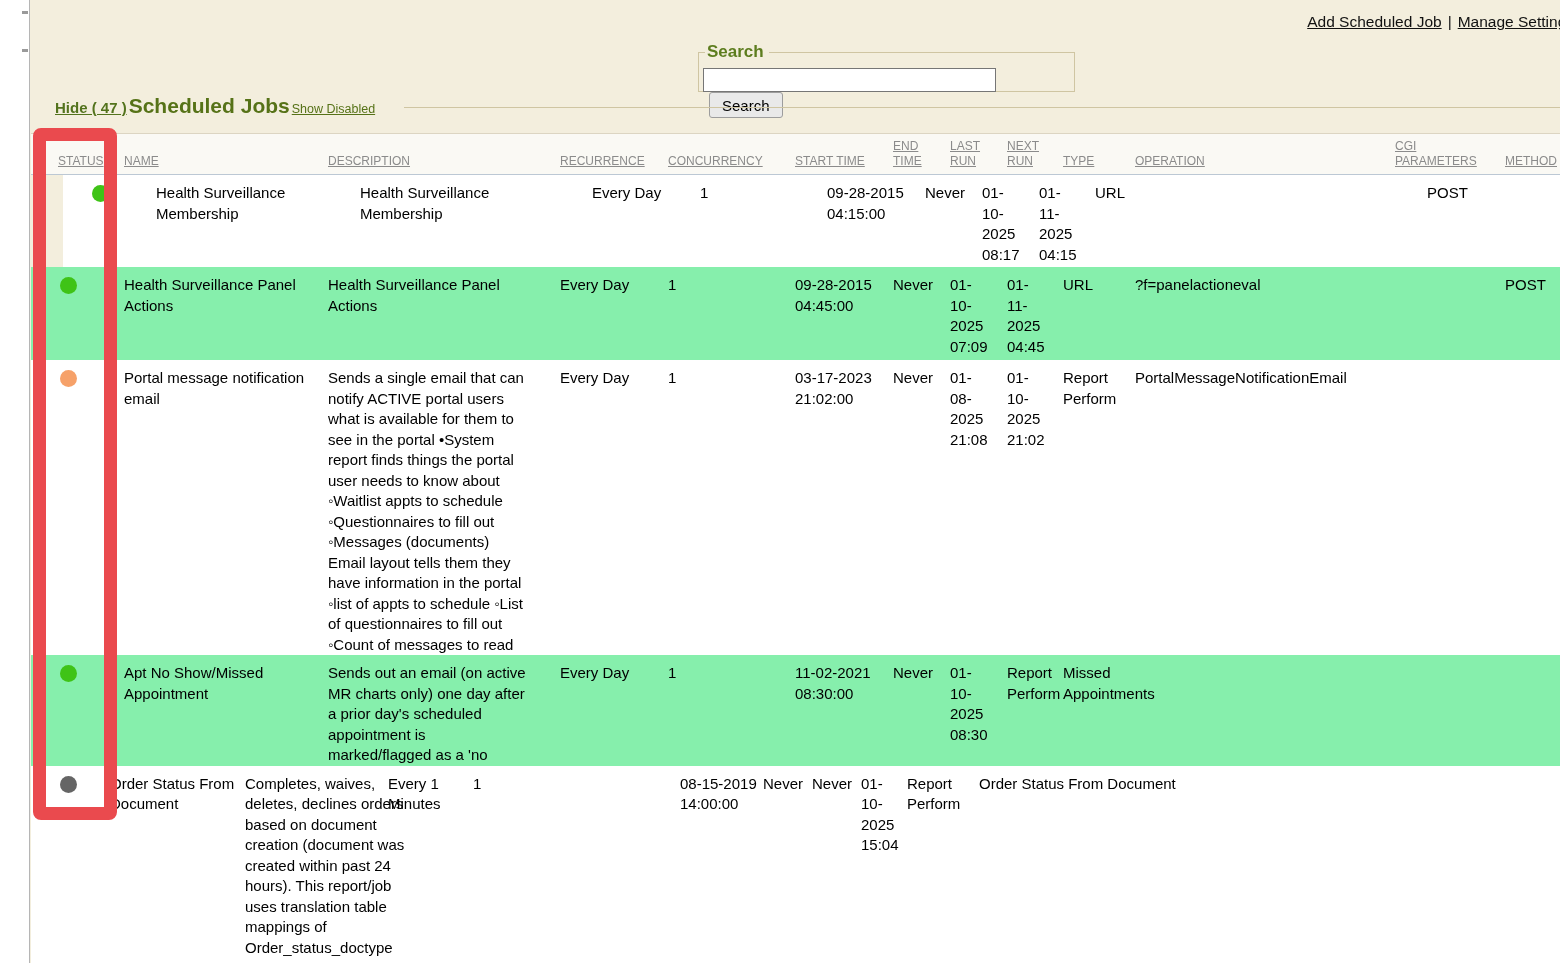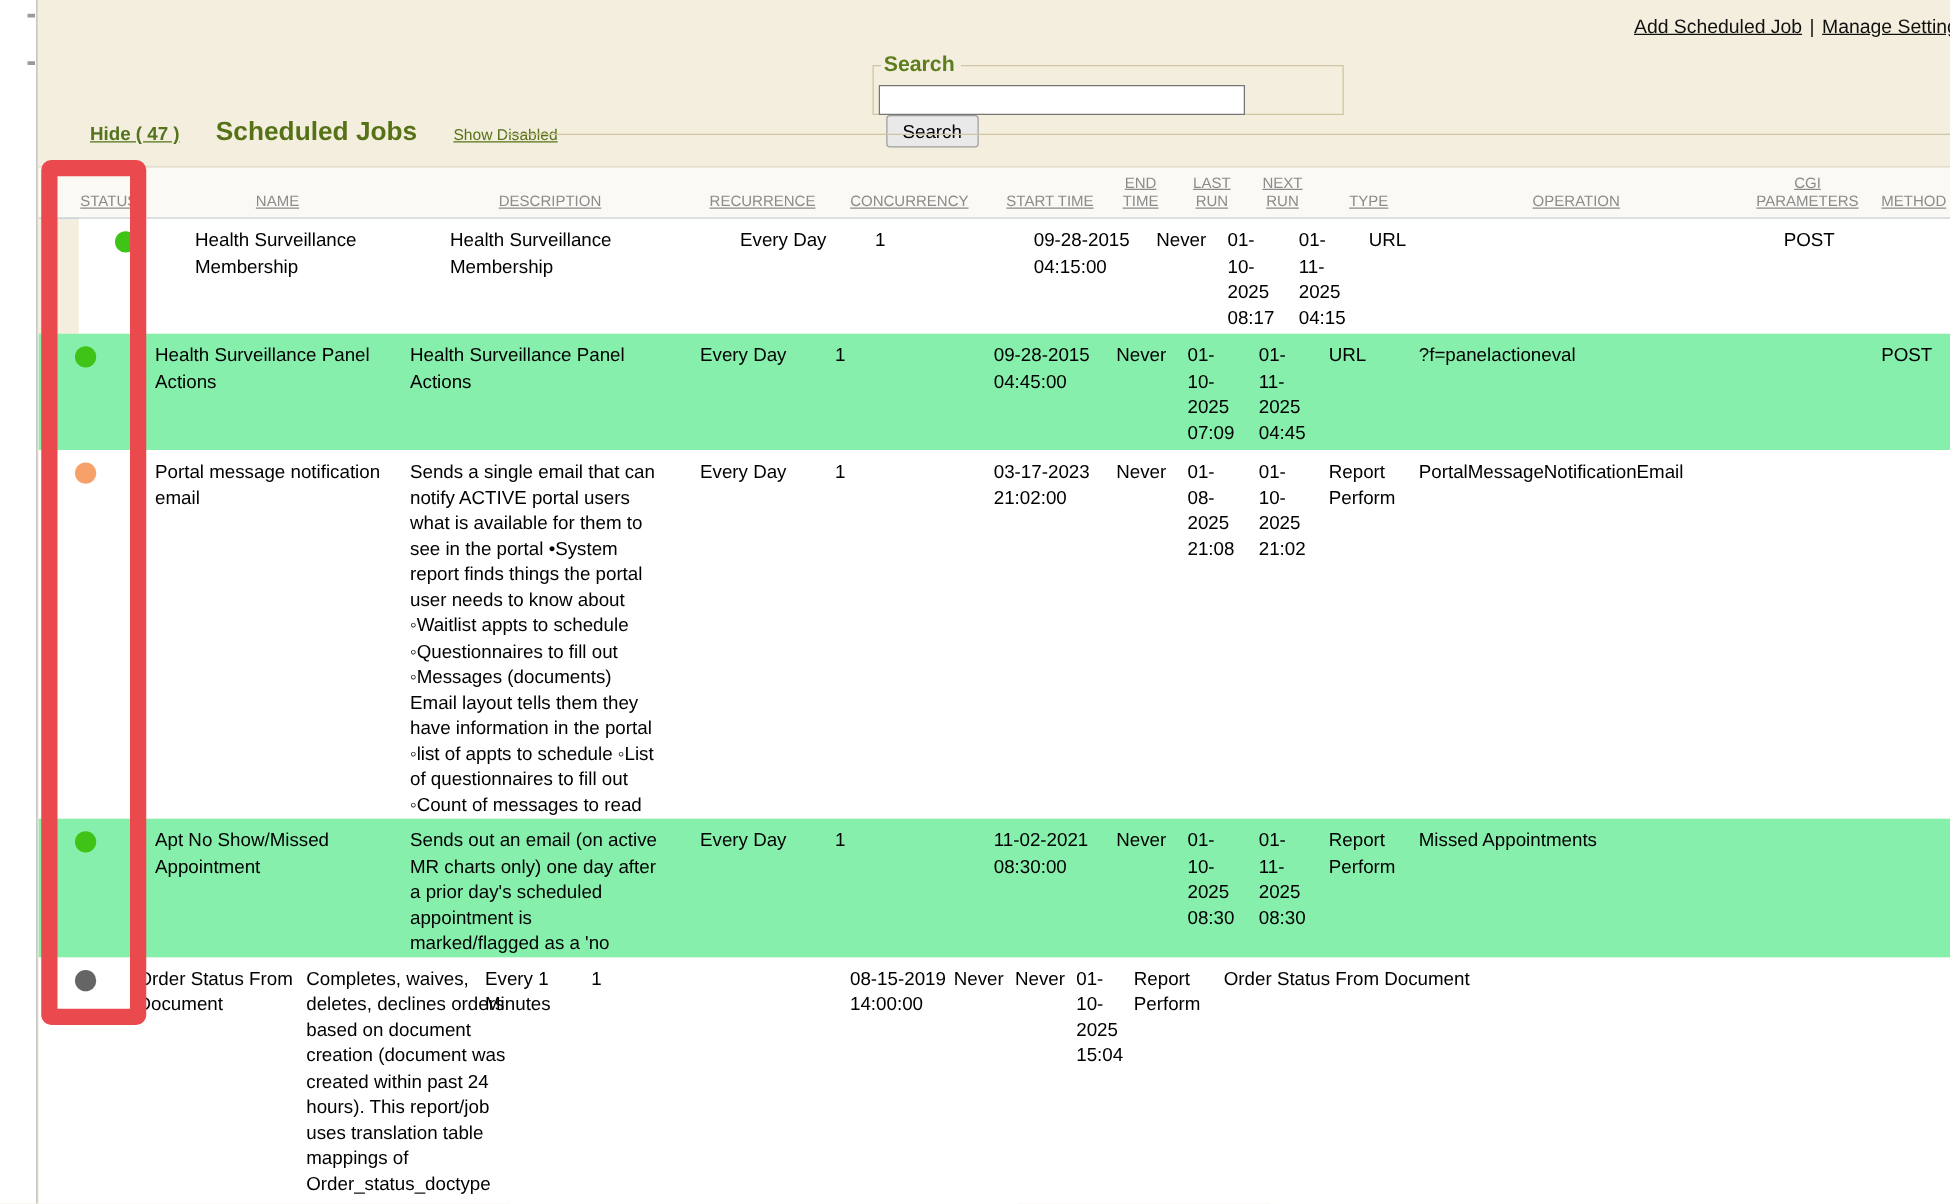--- a/index.html
+++ b/index.html
@@ -47,22 +47,22 @@
   }
   .search-box button {
     margin-left: 6px; height: 26px; padding: 0 12px; font-size: 15px;
     font-family: "Liberation Sans", sans-serif;
     background: #e9e9e9; border: 1px solid #9d9d9d; border-radius: 3px;
     vertical-align: middle; cursor: pointer;
   }
 
   
   .panel-head {
-    position: absolute; left: 72px; top: 94px;
-    display: flex; align-items: baseline; gap: 29px; white-space: nowrap;
+    position: absolute; left: 55px; top: 94px;
+    display: flex; align-items: baseline; gap: 2px; white-space: nowrap;
   }
   .panel-head .hide-link {
     font-size: 15px; font-weight: bold; color: #53731d; text-decoration: underline;
   }
   .panel-head .title {
     font-size: 21px; font-weight: bold; color: #567217;
   }
   .panel-head .show-disabled {
     font-size: 12.5px; color: #567217; text-decoration: underline;
   }
@@ -80,21 +80,21 @@
   }
   .thead {
     align-items: end; min-height: 36px;
     padding-top: 5px; padding-bottom: 5px;
     background: #faf9f4;
     border-top: 1px solid #dcd5c2;
     border-bottom: 1px solid #bcc8d4;
   }
   .hc {
     font-size: 12px; line-height: 1.25; color: #8b8b8b;
-    text-decoration: underline; padding-right: 8px; overflow: hidden; text-align: center;
+    text-decoration: underline; padding-right: 8px; overflow: hidden;
   }
   .hc.h-end, .hc.h-last, .hc.h-next { padding-right: 18px; }
 
   .row { background: #fff; }
   .row.alt { background: #86efac; }
   .row > div { padding: 8px 8px 0 0; line-height: 20.5px; overflow: visible; }
   .c-description { padding-right: 32px !important; }
   .c-last_run, .c-next_run { padding-right: 17px !important; }
 
   #tbody .row:nth-child(1) { min-height: 92px; margin-left: 32px; }
@@ -297,23 +297,20 @@
         </div>
         <div class="c-start_time">
           <div class="inner">11-02-2021 08:30:00</div>
         </div>
         <div class="c-end_time">
           <div class="inner">Never</div>
         </div>
         <div class="c-last_run">
           <div class="inner">01-10-2025 08:30</div>
         </div>
-        <div class="c-next_run">
-          <div class="inner">01-11-2025 08:30</div>
-        </div>
         <div class="c-type">
           <div class="inner">Report Perform</div>
         </div>
         <div class="c-operation">
           <div class="inner">Missed Appointments</div>
         </div>
         <div class="c-cgi_parameters">
           <div class="inner"></div>
         </div>
         <div class="c-method">

